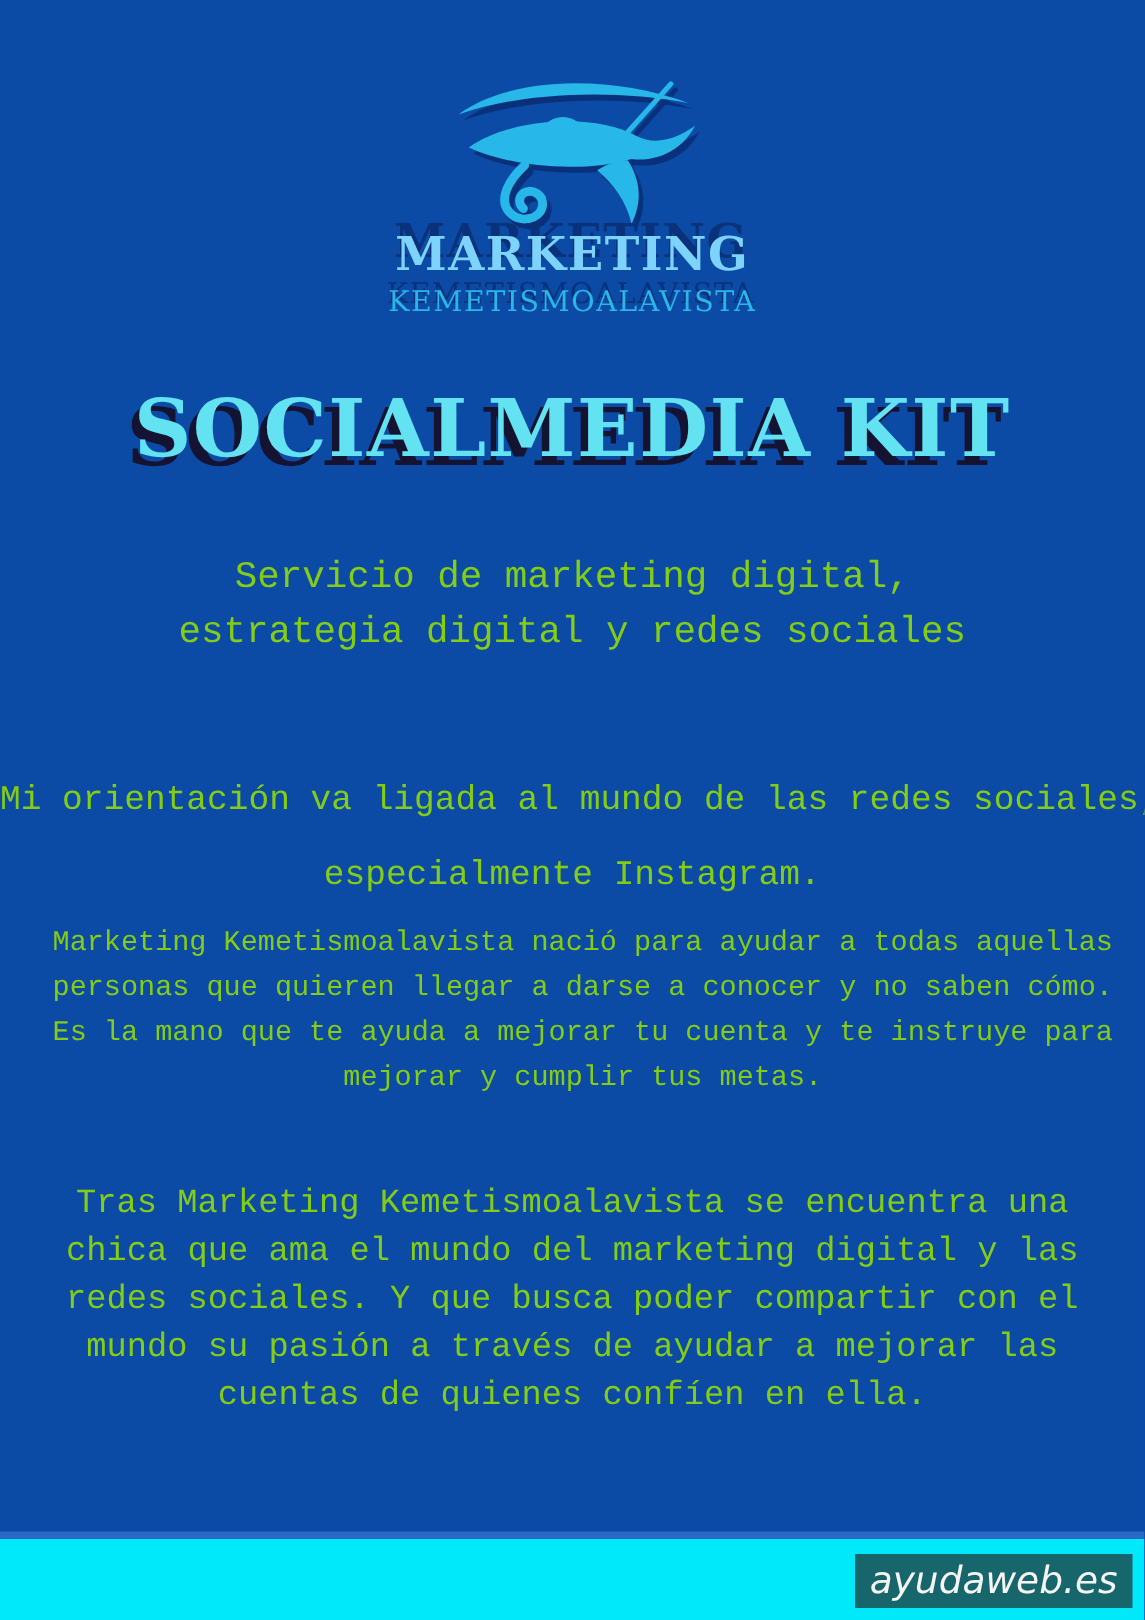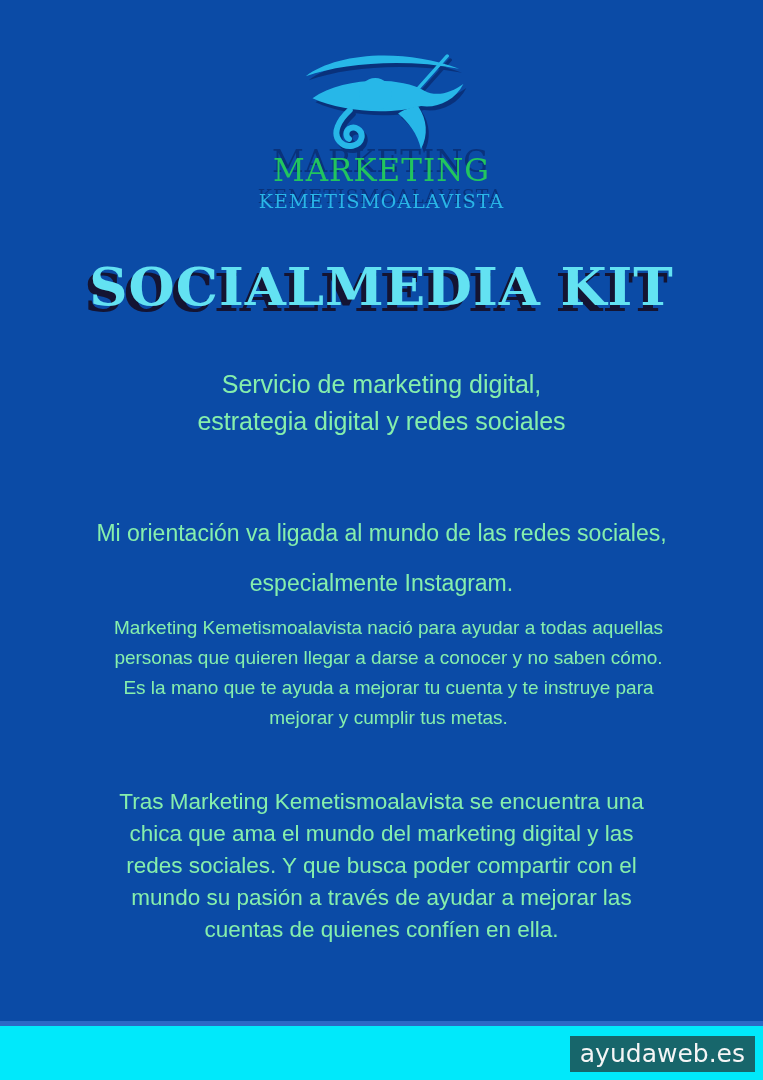--- a/index.html
+++ b/index.html
@@ -20,24 +20,24 @@
     transform: translateX(-50%);
     width: 182px;
     height: 100px;
     filter: drop-shadow(3px 4px 0 rgba(9,45,115,0.85));
   }
   .logo-eye svg { width: 100%; height: 100%; }
 
   .brand-line1 {
     top: 152px;
     font-family: "DejaVu Serif", serif;
-    font-weight: normal;
+    font-weight: bold;
     font-size: 31px;
     letter-spacing: 1px;
-    color: #22c55e;
+    color: #7dd3fc;
     text-shadow: -1px -9px 0 rgba(10,48,120,0.95);
   }
   .brand-line2 {
     top: 190px;
     font-family: "DejaVu Serif", serif;
     font-weight: normal;
     font-size: 19px;
     letter-spacing: 1px;
     color: #2ab6e7;
     text-shadow: -1px -5px 0 rgba(10,48,120,0.95);
@@ -51,22 +51,22 @@
     font-size: 53px;
     letter-spacing: 1px;
     color: #63e2f2;
     text-shadow: -5px 6px 0 #141432;
     margin-top: 22px;
   }
 
   
   .para {
     white-space: pre;
-    color: #86efac;
-    font-family: Liberation Sans, sans-serif;
+    color: #84cc16;
+    font-family: Liberation Mono, monospace;
   }
   .para-1 { top: 366px; font-size: 25px; line-height: 37px; }
   .para-2 { top: 508px; font-size: 23px; line-height: 50px; }
   .para-3 { top: 613px; font-size: 19px; line-height: 30px; margin-left: 14px; }
   .para-4 { top: 786px; font-size: 22.5px; line-height: 32px; }
 
   
   .footer-divider {
     position: absolute;
     top: 1021px; left: 0; right: 0;
@@ -82,20 +82,21 @@
   .watermark-badge {
     position: absolute;
     top: 1036px;
     right: 8px;
     background: #17666b;
     color: #f5f5f5;
     font-size: 25px;
     line-height: 36px;
     padding: 0 10px;
     font-family: "DejaVu Sans", sans-serif;
+    font-style: italic;
   }
 </style>
 </head>
 <body>
 
 <div class="logo-eye">
   <svg viewBox="0 0 200 118" xmlns="http://www.w3.org/2000/svg" fill="#27b7e8">
 
     <path d="M10,31 C45,4 122,-3 191,22 C126,10 55,15 10,31 Z"></path>
 

